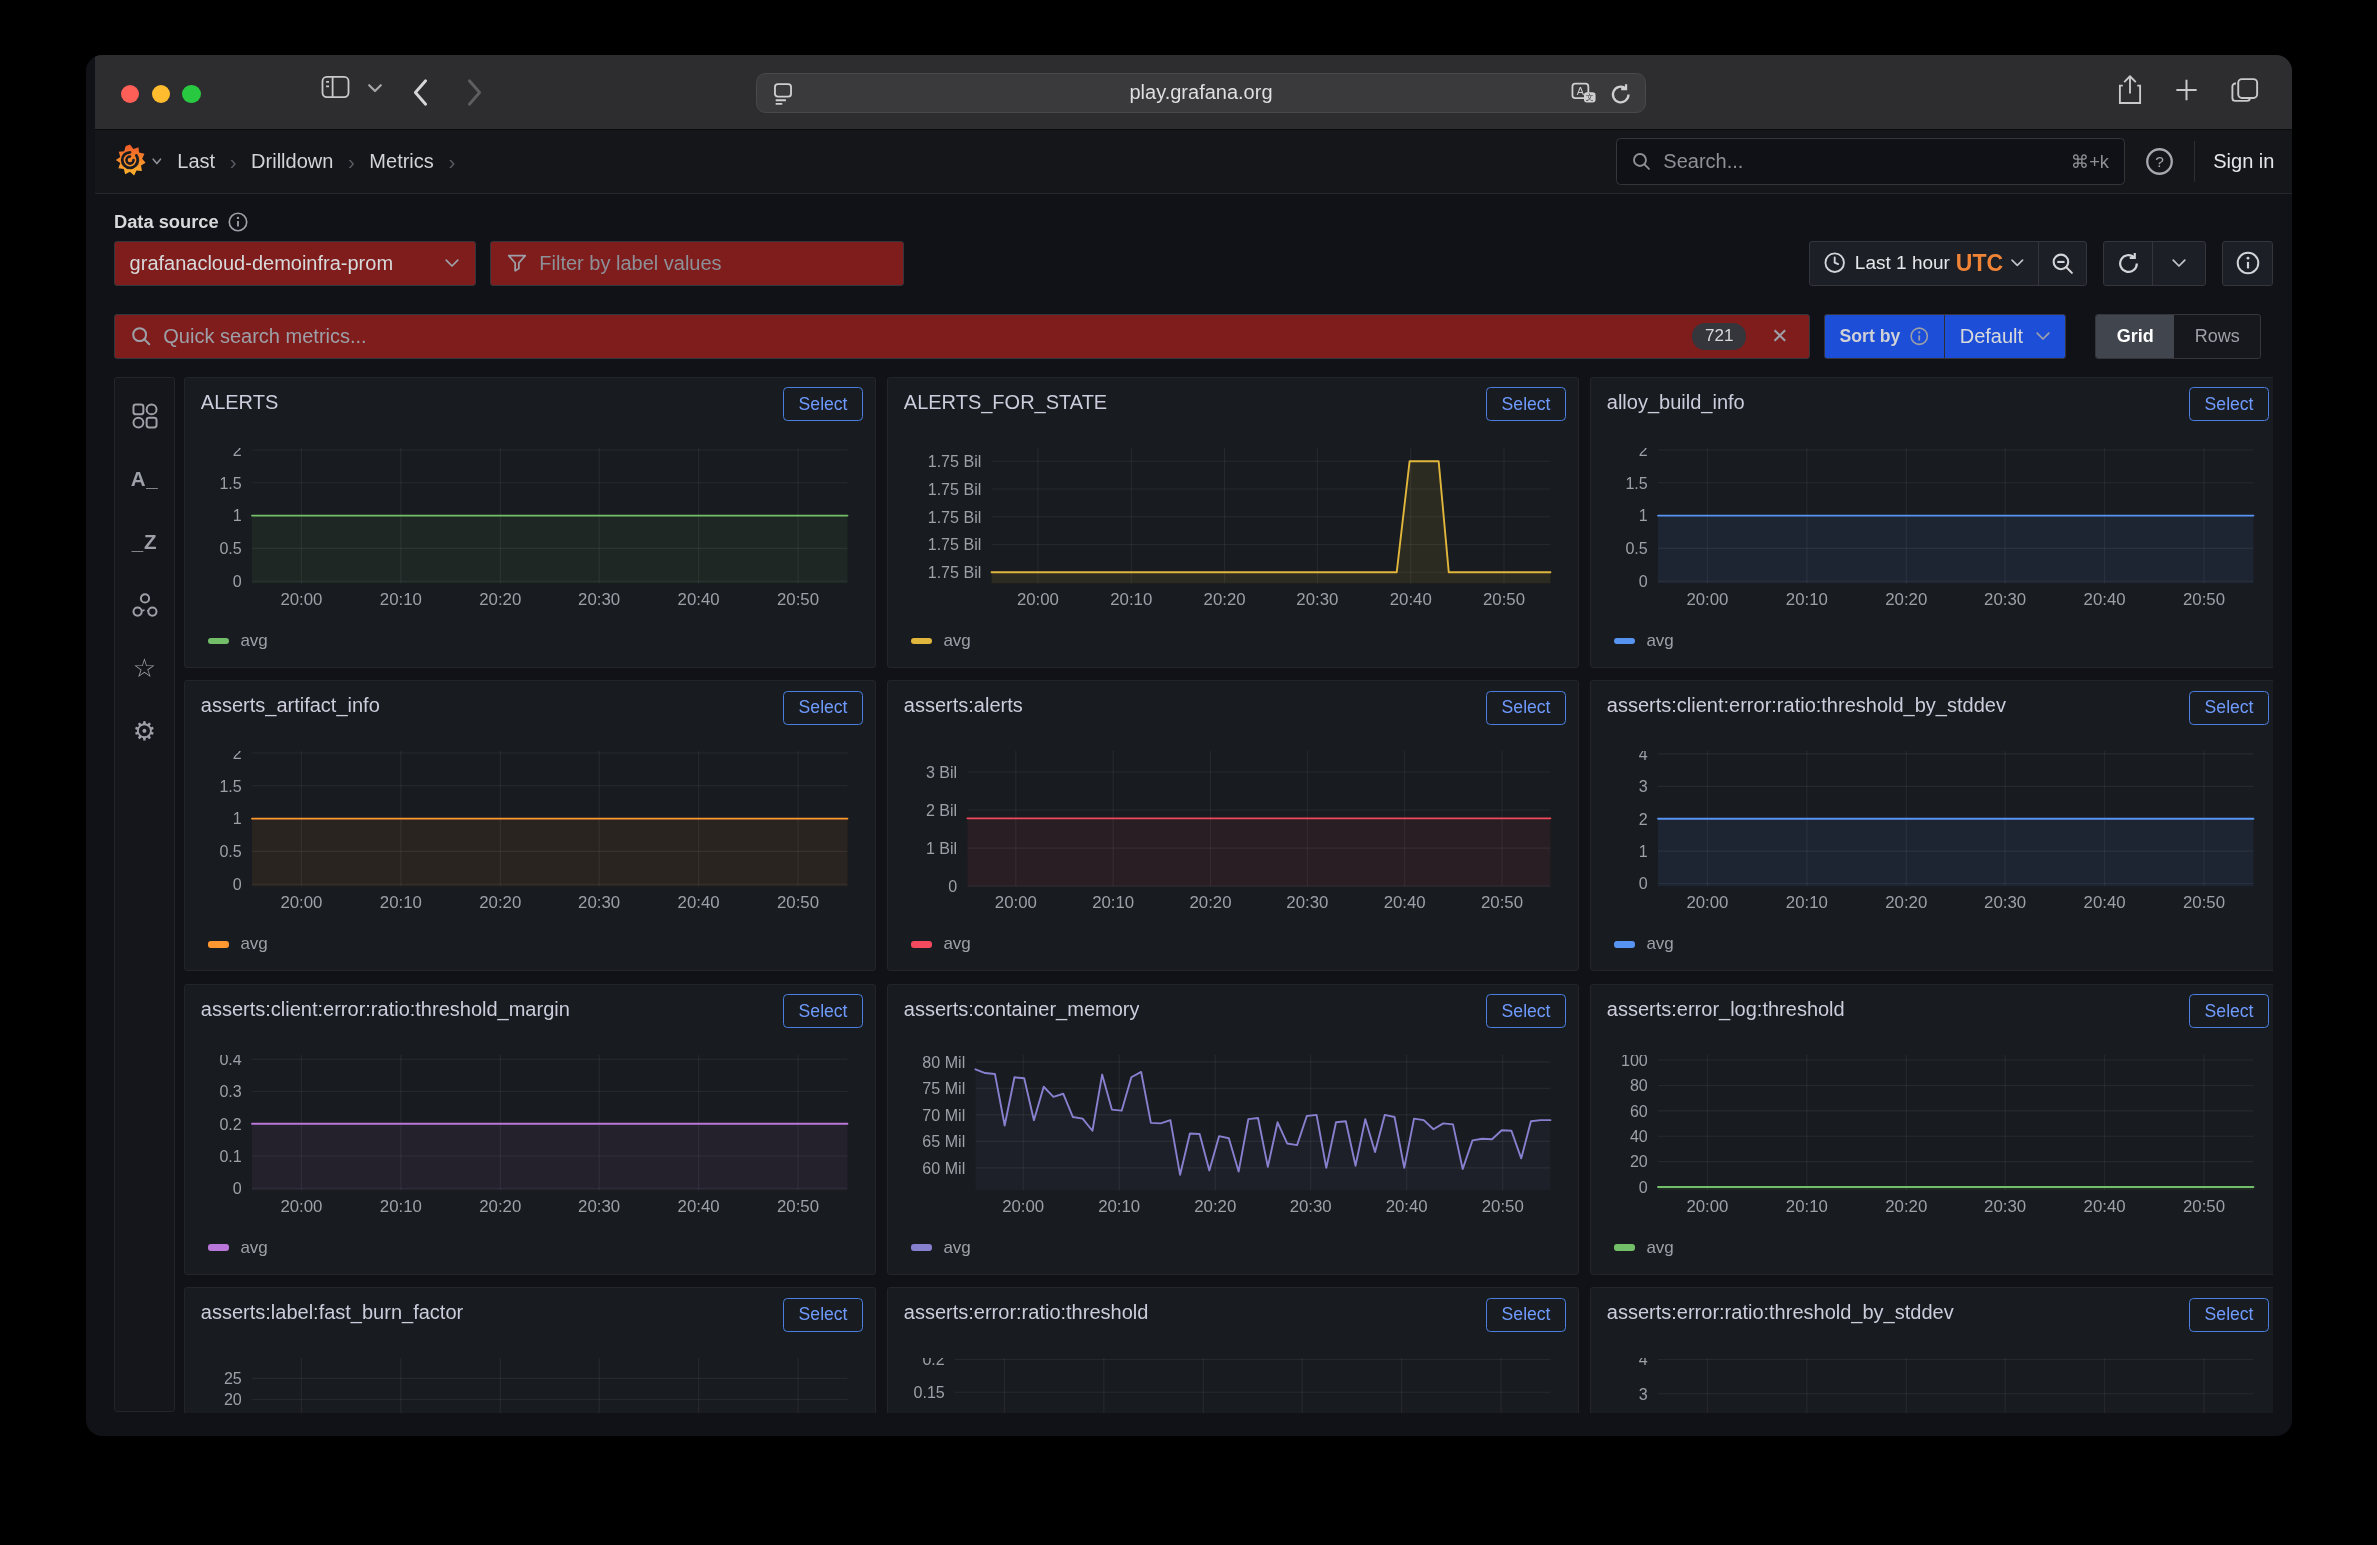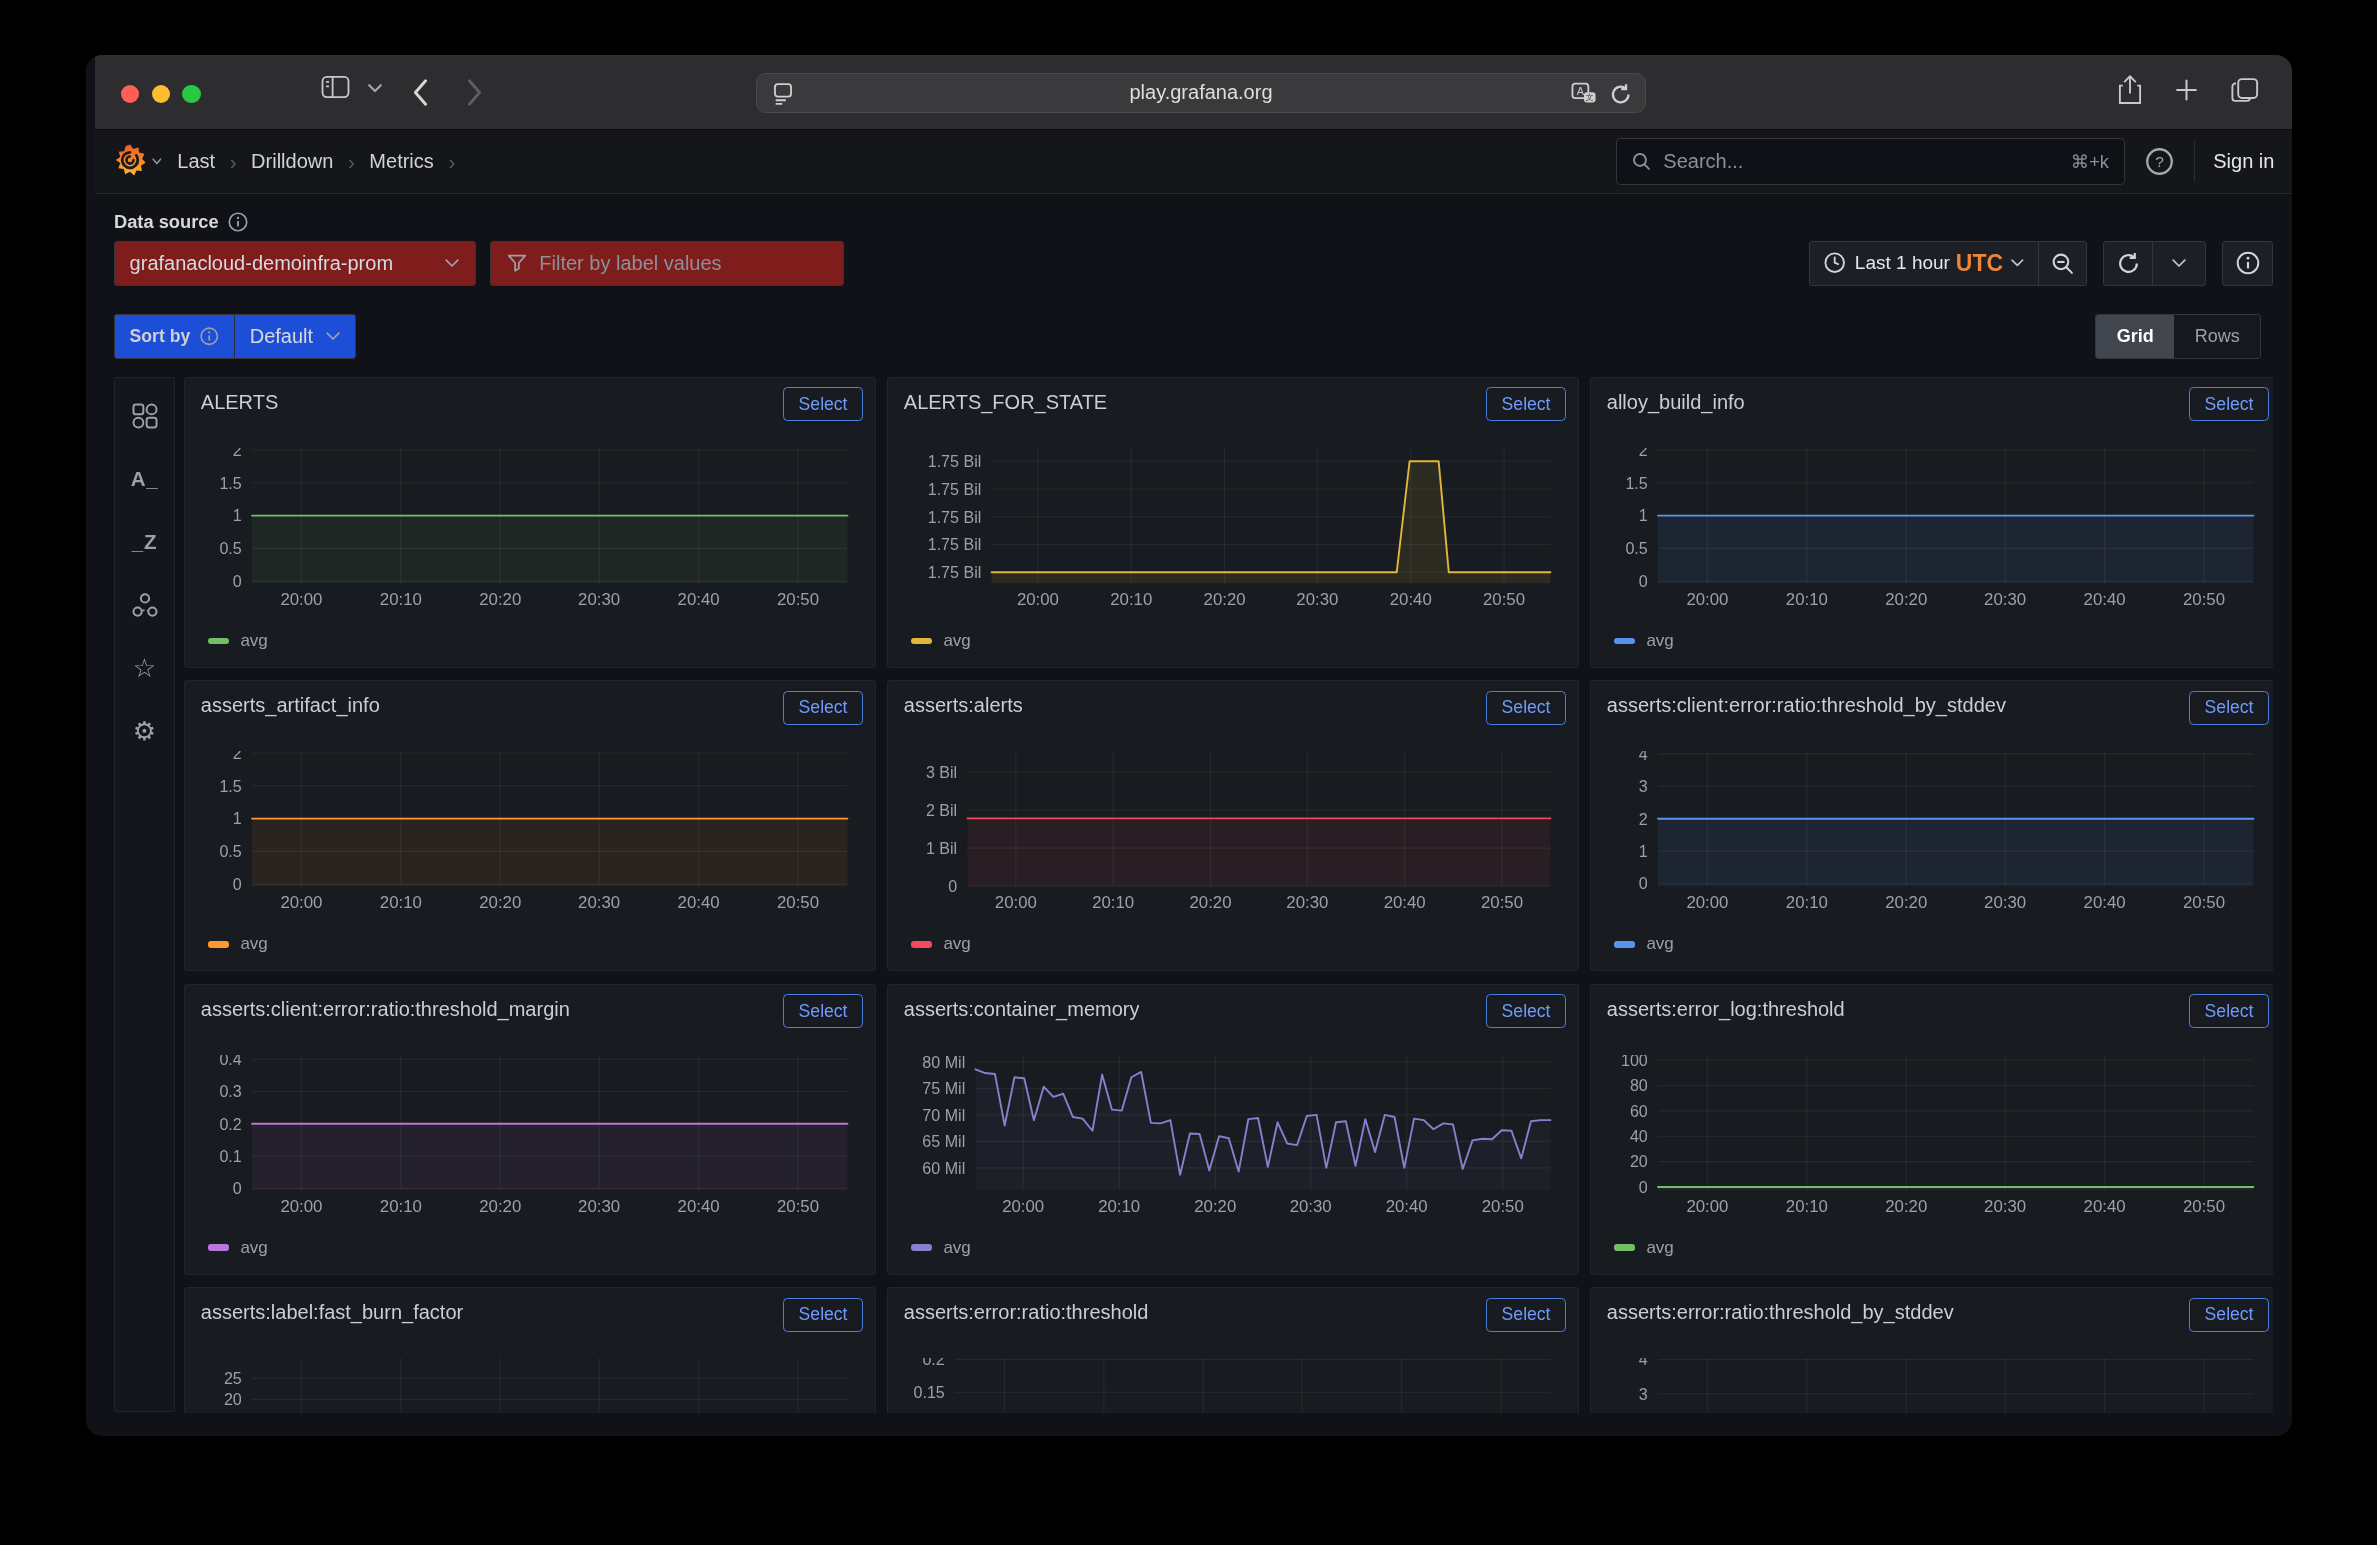--- a/index.html
+++ b/index.html
@@ -39,21 +39,21 @@
 
   
   .gf-body { position:relative; padding:0 19px; }
   .ds-label-row { margin-top:16px; display:flex; align-items:center; gap:8.8px; height:23.4px; }
   .ds-label { color:#d8d9da; font-size:18.3px; font-weight:bold; }
   .row-inputs { margin-top:7.3px; height:45px; display:flex; gap:14px; align-items:stretch; }
   .combo { border:0.7px solid #34363c; border-radius:2.9px; background:#7f1d1d;
     display:flex; align-items:center; padding:0 14.6px; }
   .ds-select { width:362px; justify-content:space-between; cursor:pointer; }
   .ds-select .val { color:#d8d9da; font-size:20px; }
-  .filter-input { width:354px; gap:11.7px; }
+  .filter-input { width:414px; gap:11.7px; }
   .filter-input .ph { color:#8d9097; font-size:20px; }
   .right-tools { margin-left:auto; display:flex; gap:16px; align-items:center; }
   .btn-group { display:flex; border:0.7px solid #34363c; border-radius:2.9px; overflow:hidden;
     background:#1c1f26; height:45px; }
   .bg-seg { display:flex; align-items:center; justify-content:center; padding:0 13px; cursor:pointer; }
   .bg-seg + .bg-seg { border-left:0.7px solid #34363c; }
   .time-label { color:#e6e7ea; font-size:19px; margin:0 5.9px 0 8.8px; font-weight:500; }
   .tz { color:#ef8436; font-size:23px; font-weight:bold; margin-right:7.3px; }
   .sq { width:48px; padding:0; }
   .info-sq { width:51px; height:45px; border:0.7px solid #34363c; border-radius:2.9px;
@@ -275,20 +275,29 @@
           <svg width="26" height="26" viewBox="0 0 24 24">
               <circle cx="12" cy="12" r="9.5" fill="none" stroke="#d3d4d8" stroke-width="1.8"></circle>
               <line x1="12" y1="11" x2="12" y2="17" stroke="#d3d4d8" stroke-width="2"></line>
               <circle cx="12" cy="7.5" r="1.3" fill="#d3d4d8"></circle>
             </svg>
         </div>
       </div>
     </div>
 
     <div class="row-qs">
+      <div class="combo qs-input">
+        <svg width="22" height="22" viewBox="0 0 24 24">
+            <circle cx="10.5" cy="10.5" r="7" fill="none" stroke="#9da0a8" stroke-width="2.2"></circle>
+            <line x1="15.7" y1="15.7" x2="21" y2="21" stroke="#9da0a8" stroke-width="2.2" stroke-linecap="round"></line>
+          </svg>
+        <span class="ph">Quick search metrics...</span>
+        <span class="count-pill">721</span>
+        <span class="clear-x">✕</span>
+      </div>
       <div class="sort-group">
         <div class="sort-lab">
           <span>Sort by</span>
           <svg width="20.5" height="20.5" viewBox="0 0 24 24">
               <circle cx="12" cy="12" r="9.5" fill="none" stroke="#9da0a8" stroke-width="1.8"></circle>
               <line x1="12" y1="11" x2="12" y2="17" stroke="#9da0a8" stroke-width="2"></line>
               <circle cx="12" cy="7.5" r="1.3" fill="#9da0a8"></circle>
             </svg>
         </div>
         <div class="sort-val">

